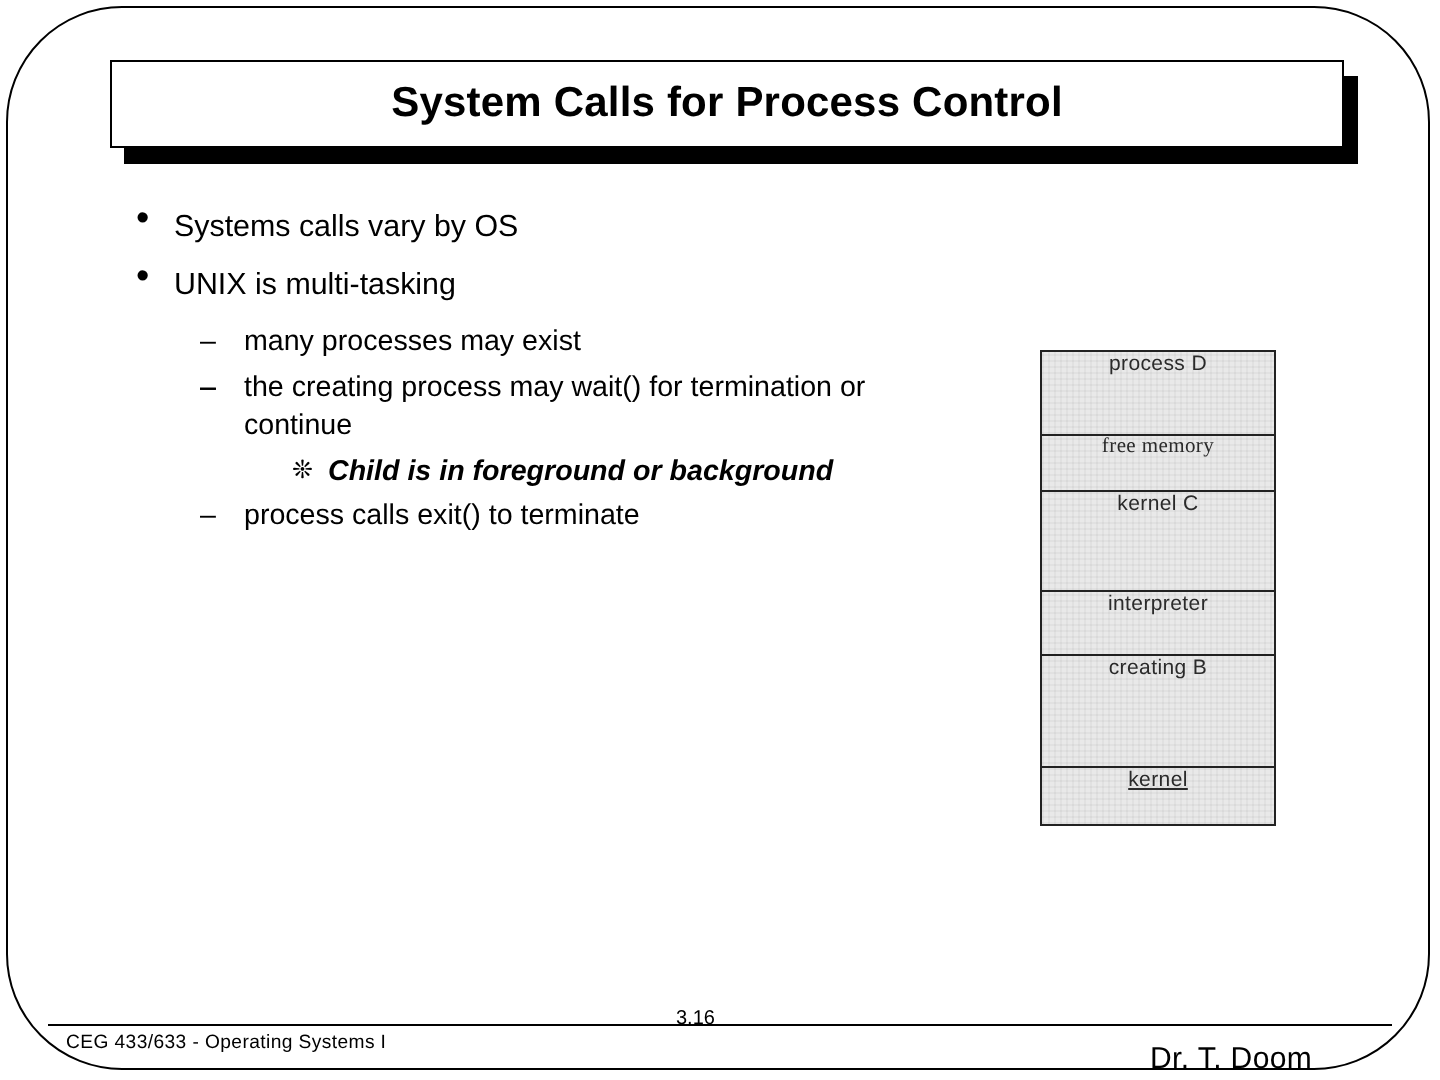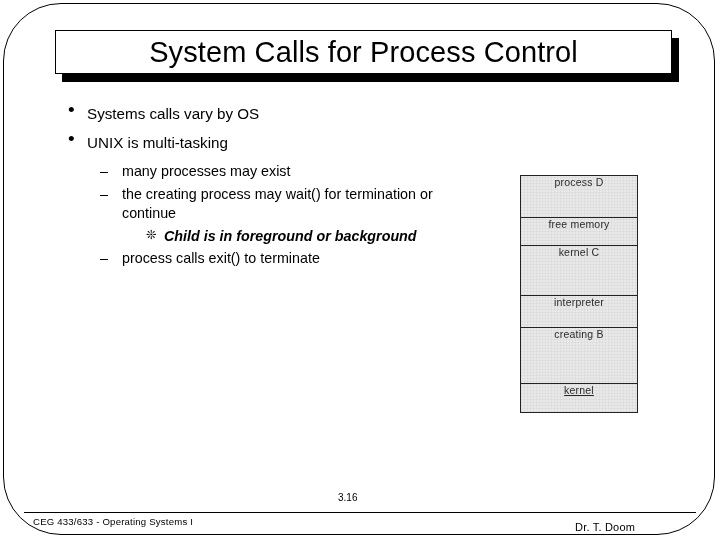--- a/index.html
+++ b/index.html
@@ -47,22 +47,22 @@
     width: 617px;
     height: 44px;
     background: #ffffff;
     border: 1.6px solid #000000;
     box-sizing: border-box;
     display: flex;
     align-items: center;
     justify-content: center;
   }
   #title-text {
-    font-size: 29px;
-    font-weight: normal;
+    font-size: 21px;
+    font-weight: bold;
     color: #000000;
     letter-spacing: 0.1px;
     white-space: nowrap;
   }
 
   
   #body {
     position: absolute;
     left: 62px;
     top: 104px;
@@ -166,29 +166,29 @@
     left: 33px;
     top: 516px;
     font-size: 9.6px;
     color: #000000;
     letter-spacing: 0.2px;
     text-align: center;
   }
   #footer-center {
     position: absolute;
     left: 338px;
-    top: 492px;
+    top: 504px;
     font-size: 10px;
     color: #000000;
   }
   #footer-right {
     position: absolute;
     left: 575px;
     top: 521px;
-    font-size: 11px;
+    font-size: 15px;
     color: #000000;
     letter-spacing: 0.2px;
   }
 </style>
 </head>
 <body>
 
 <div id="slide">
 
   <div id="frame"></div>
@@ -237,21 +237,21 @@
       <span class="bullet">–</span>
       <span>process calls exit() to terminate</span>
     </div>
 
   </div>
 
   <div id="mem-diagram">
     <div class="mem-block" style="height:42px;">
       <span>process D</span>
     </div>
-    <div class="mem-block" style="height:29px;">
+    <div class="mem-block" style="height:29px;font-family:Liberation Serif, serif;">
       <span>free memory</span>
     </div>
     <div class="mem-block" style="height:50px;">
       <span>kernel C</span>
     </div>
     <div class="mem-block" style="height:32px;">
       <span>interpreter</span>
     </div>
     <div class="mem-block" style="height:57px;">
       <span>creating B</span>

